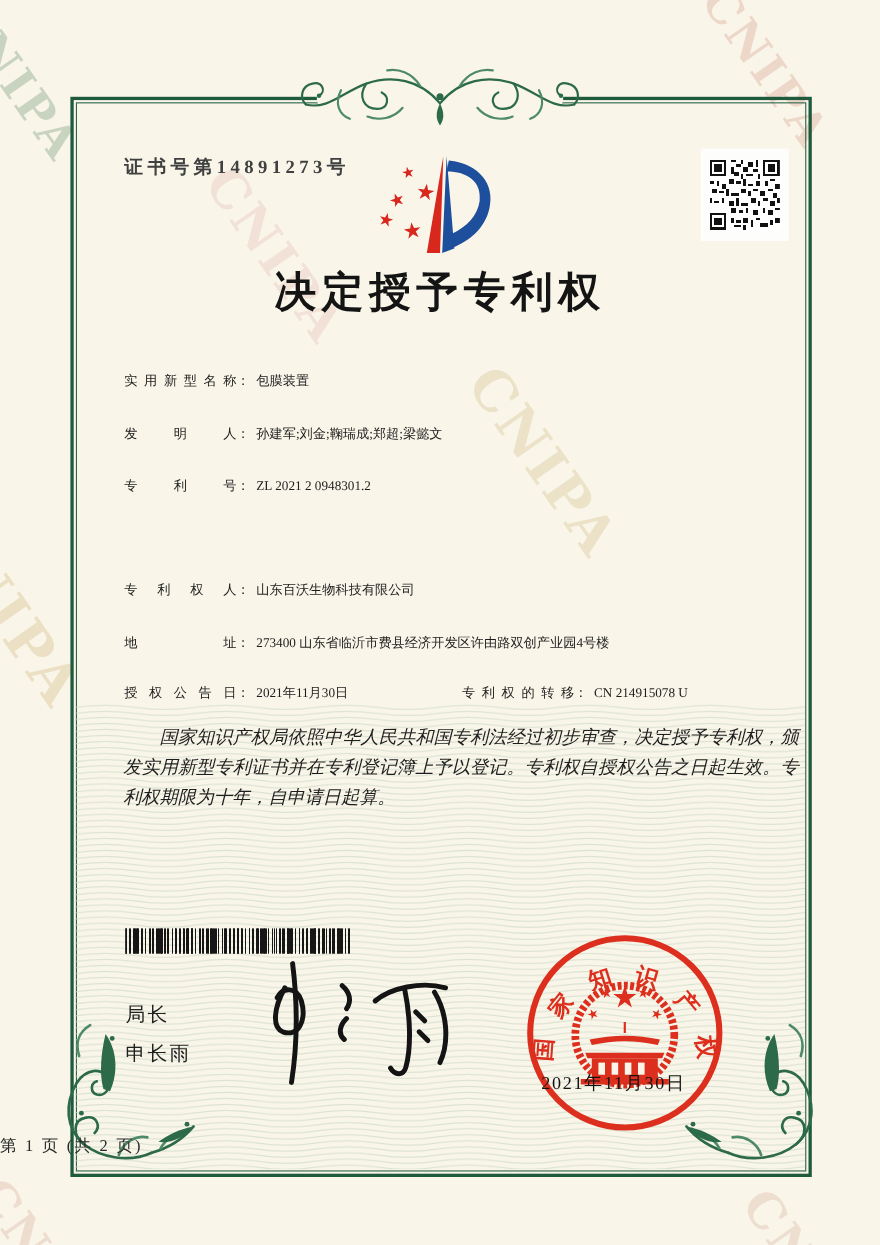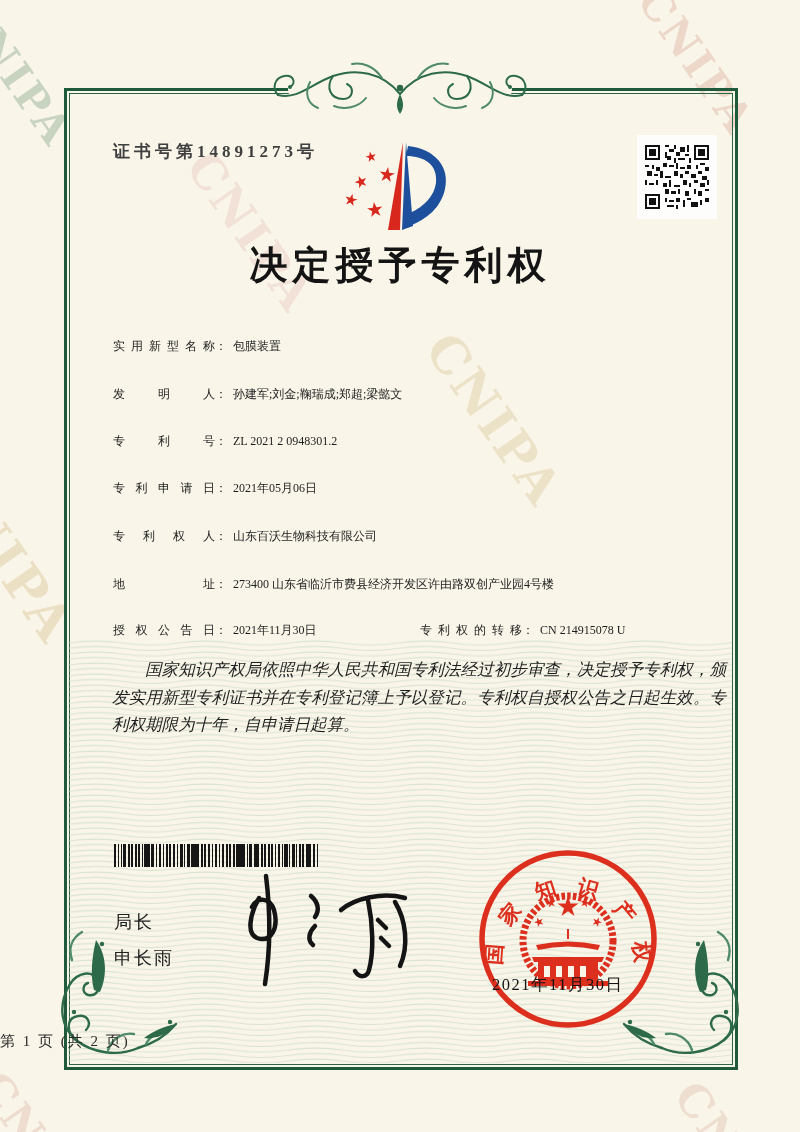--- a/index.html
+++ b/index.html
@@ -259,23 +259,20 @@
 
   <div class="row" style="top:338px">
     <span class="flabel">实用新型名称</span><span class="colon"></span><span class="fvalue">包膜装置</span>
   </div>
   <div class="row" style="top:386px">
     <span class="flabel">发明人</span><span class="colon"></span><span class="fvalue">孙建军;刘金;鞠瑞成;郑超;梁懿文</span>
   </div>
   <div class="row" style="top:433px">
     <span class="flabel">专利号</span><span class="colon"></span><span class="fvalue">ZL 2021 2 0948301.2</span>
   </div>
-  <div class="row" style="top:480px">
-    <span class="flabel">专利申请日</span><span class="colon"></span><span class="fvalue">2021年05月06日</span>
-  </div>
   <div class="row" style="top:528px">
     <span class="flabel">专利权人</span><span class="colon"></span><span class="fvalue">山东百沃生物科技有限公司</span>
   </div>
   <div class="row" style="top:576px">
     <span class="flabel">地址</span><span class="colon"></span><span class="fvalue fvalue-block">273400 山东省临沂市费县经济开发区许由路双创产业园4号楼</span>
   </div>
   <div class="row" style="top:622px">
     <span class="flabel">授权公告日</span><span class="colon"></span><span class="fvalue">2021年11月30日</span>
     <span class="col2">
       <span class="flabel">专利权的转移</span><span class="colon"></span><span class="fvalue">CN 214915078 U</span>

